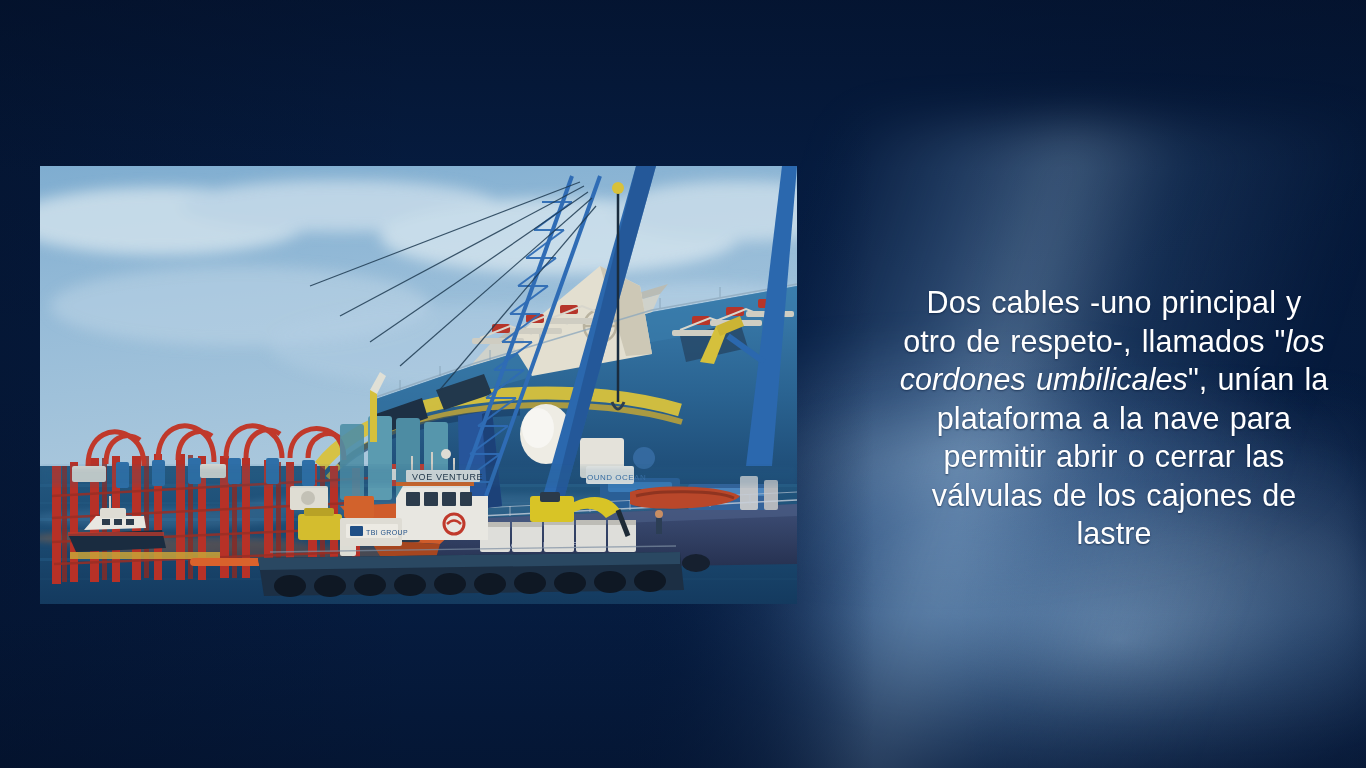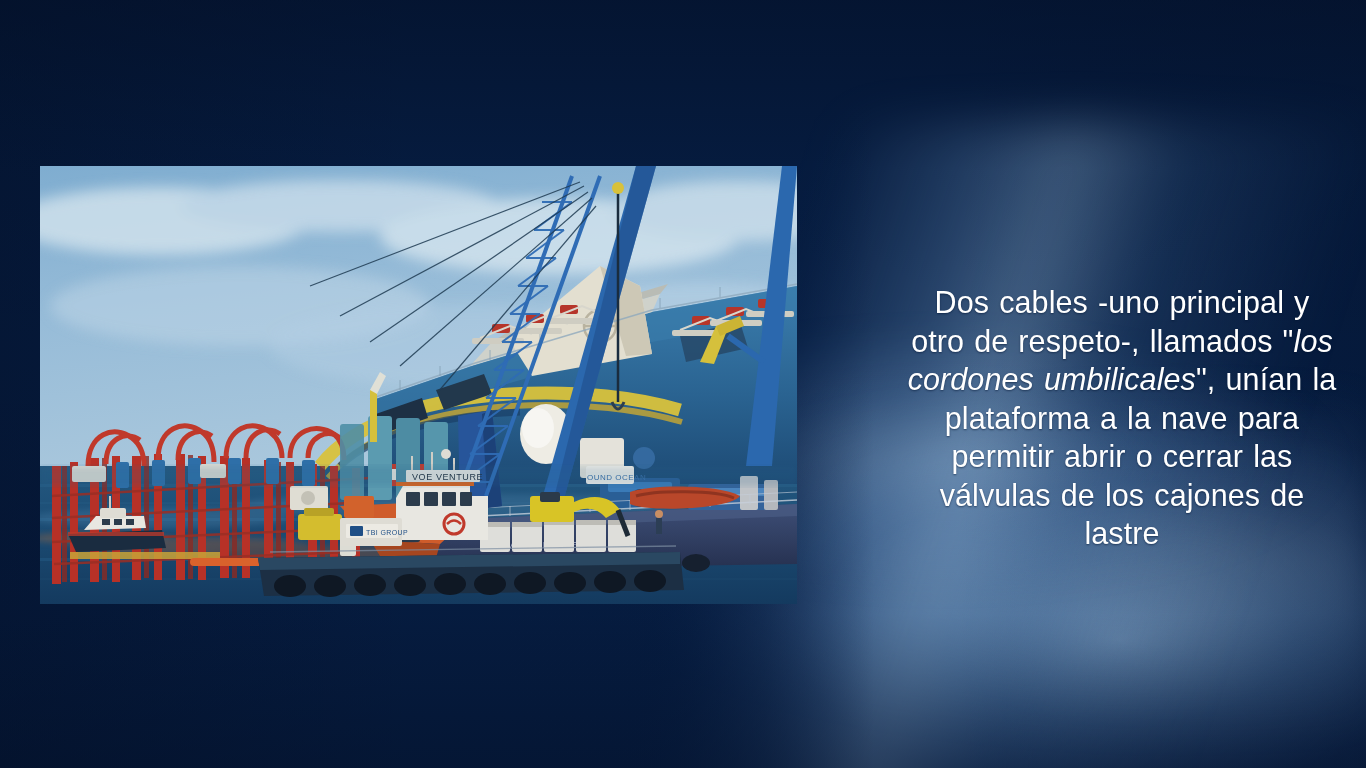--- a/index.html
+++ b/index.html
@@ -109,21 +109,20 @@
     position:absolute;
     left:898px; top:283px;
     width:432px;
     text-align:center;
     color:#ffffff;
     font-size:30.5px;
     line-height:38.5px;
     letter-spacing:0.1px;
     word-spacing:1.5px;
     text-shadow:0 1px 2px rgba(0,20,50,0.55);
-    margin-left:8px;
   }
   #caption-block em { font-style:italic; }
 </style>
 </head>
 <body>
 
 <div id="slide">
 
   <div class="bg-layer" id="bg-base"></div>
   <div class="bg-layer" id="bg-glow-main"></div>

